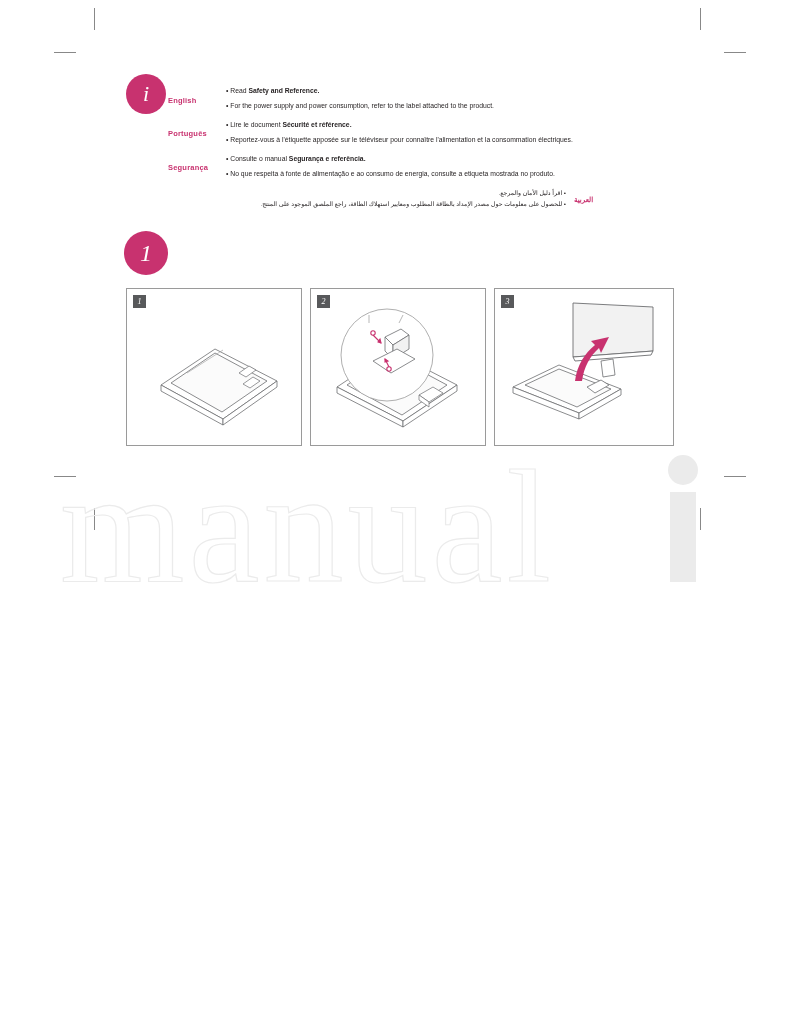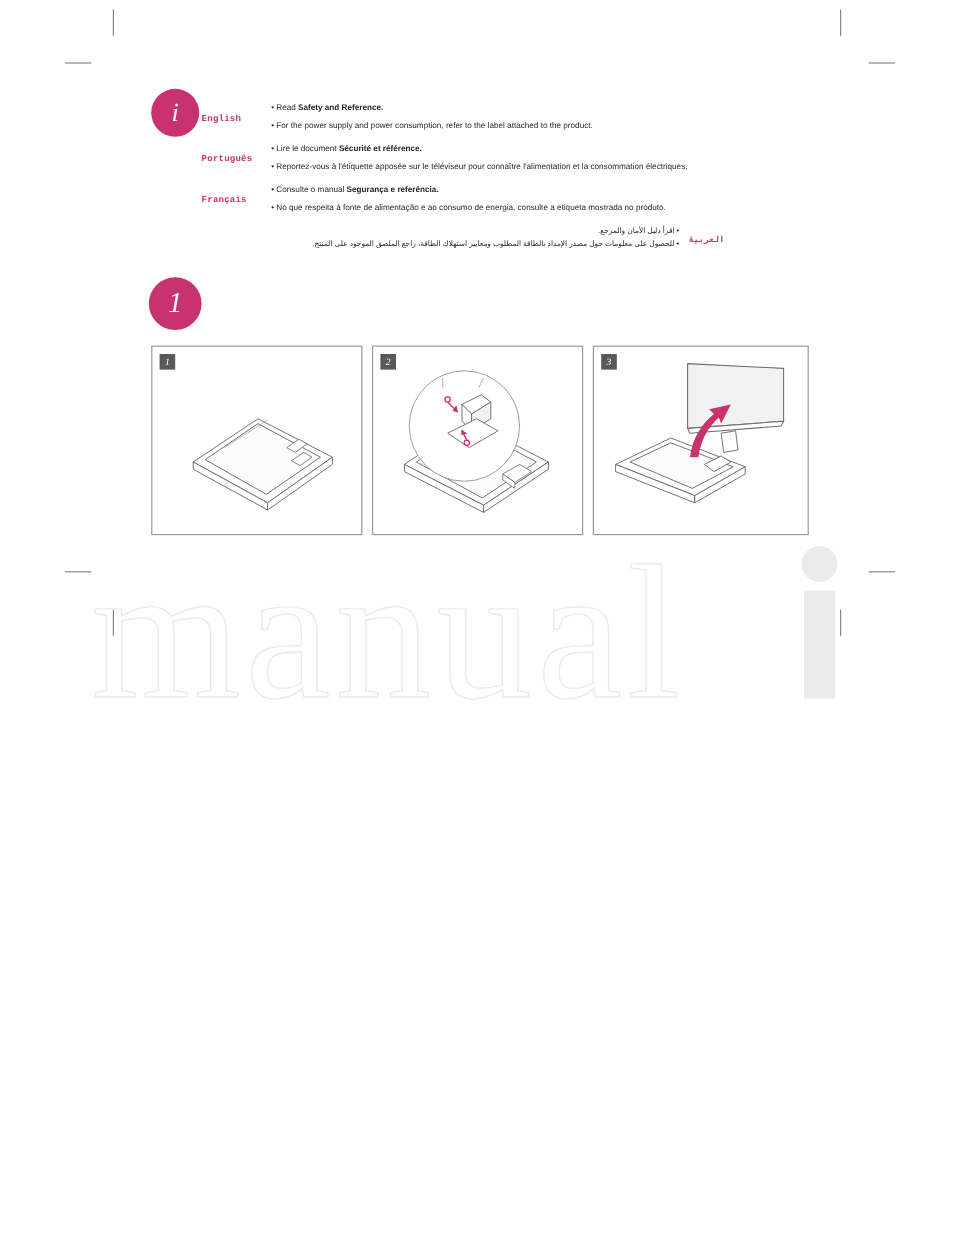--- a/index.html
+++ b/index.html
@@ -45,21 +45,20 @@
     font-size: 22px;
     line-height: 40px;
     text-align: center;
   }
   .lang-label {
     position: absolute;
     color: #c8326f;
     font-size: 7.5px;
     font-weight: bold;
     letter-spacing: 0.2px;
-    font-family: Liberation Mono, monospace;
   }
   .lang-en  { left: 42px;  top: 22px; }
   .lang-fr  { left: 42px;  top: 55px; }
   .lang-pt  { left: 42px;  top: 89px; }
   .lang-ar  { left: 448px; top: 122px; color:#c8326f; font-size:7px; }
 
   .bullets {
     position: absolute;
     left: 100px;
     width: 460px;
@@ -139,21 +138,21 @@
     line-height: 13px;
     text-align: center;
     font-family: "Liberation Serif", serif;
     font-style: italic;
   }
   .panel svg { position: absolute; left: 0; top: 0; }
 
   
   .watermark {
     position: absolute;
-    left: 76px;
+    left: 60px;
     top: 452px;
     width: 680px;
     height: 150px;
     font-family: "Liberation Serif", serif;
     font-size: 160px;
     line-height: 150px;
     letter-spacing: 4px;
     color: transparent;
     -webkit-text-stroke: 1.2px #ebebeb;
     white-space: nowrap;
@@ -188,21 +187,21 @@
 <div class="crop-mark cm-h" style="left:724px; top:476px;"></div>
 <div class="crop-mark cm-v" style="left:94px; top:508px;"></div>
 <div class="crop-mark cm-v" style="left:700px; top:508px;"></div>
 
 <div class="info-block">
 
   <div class="info-badge">i</div>
 
   <div class="lang-label lang-en">English</div>
   <div class="lang-label lang-fr">Português</div>
-  <div class="lang-label lang-pt">Français</div>
+  <div class="lang-label lang-pt">Segurança</div>
   <div class="lang-label lang-ar">العربية</div>
 
   <div class="bullets blk-en">
     <p><span>• Read </span><b>Safety and Reference.</b></p>
     <p>• For the power supply and power consumption, refer to the label attached to the product.</p>
   </div>
 
   <div class="bullets blk-fr">
     <p><span>• Lire le document </span><b>Sécurité et référence.</b></p>
     <p>• Reportez-vous à l'étiquette apposée sur le téléviseur pour connaître l'alimentation et la consommation électriques.</p>

